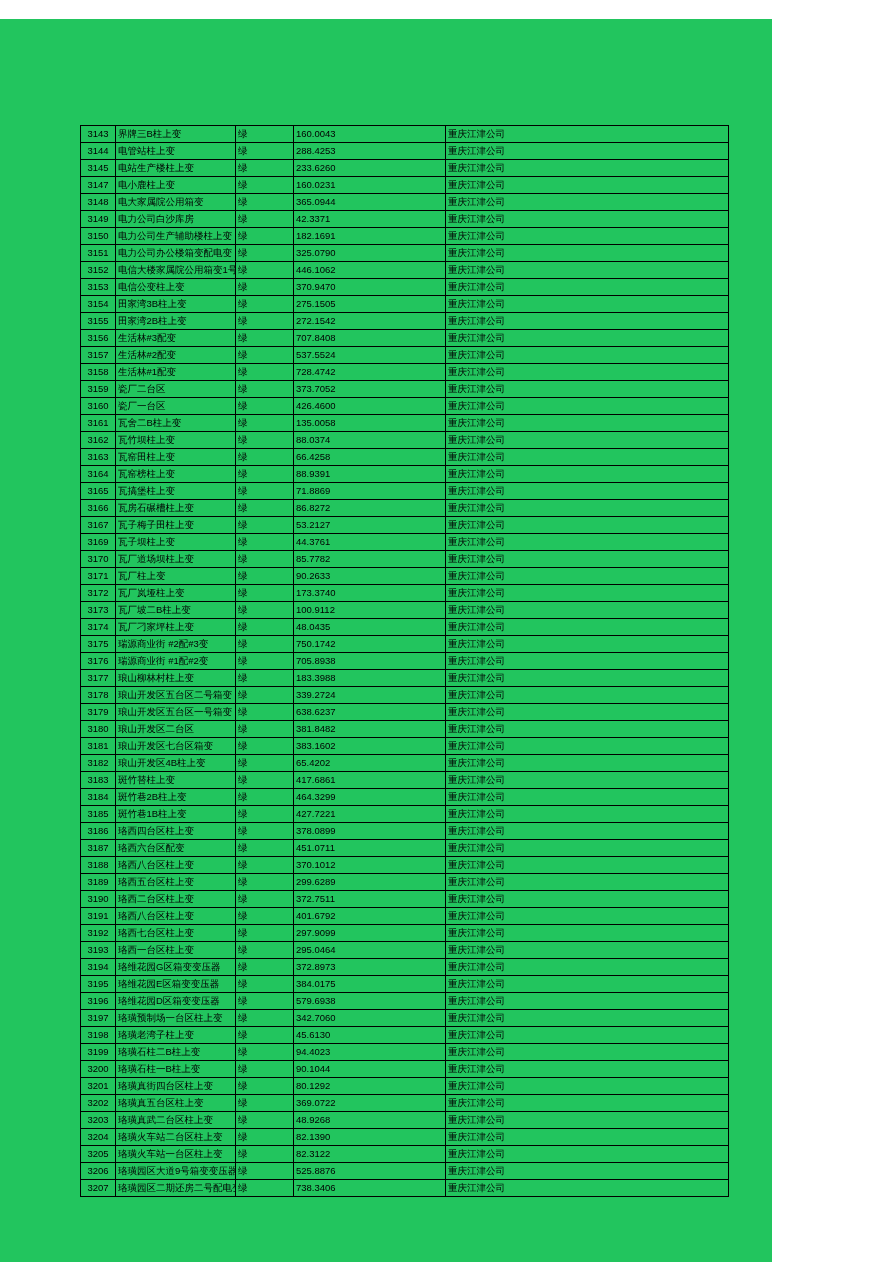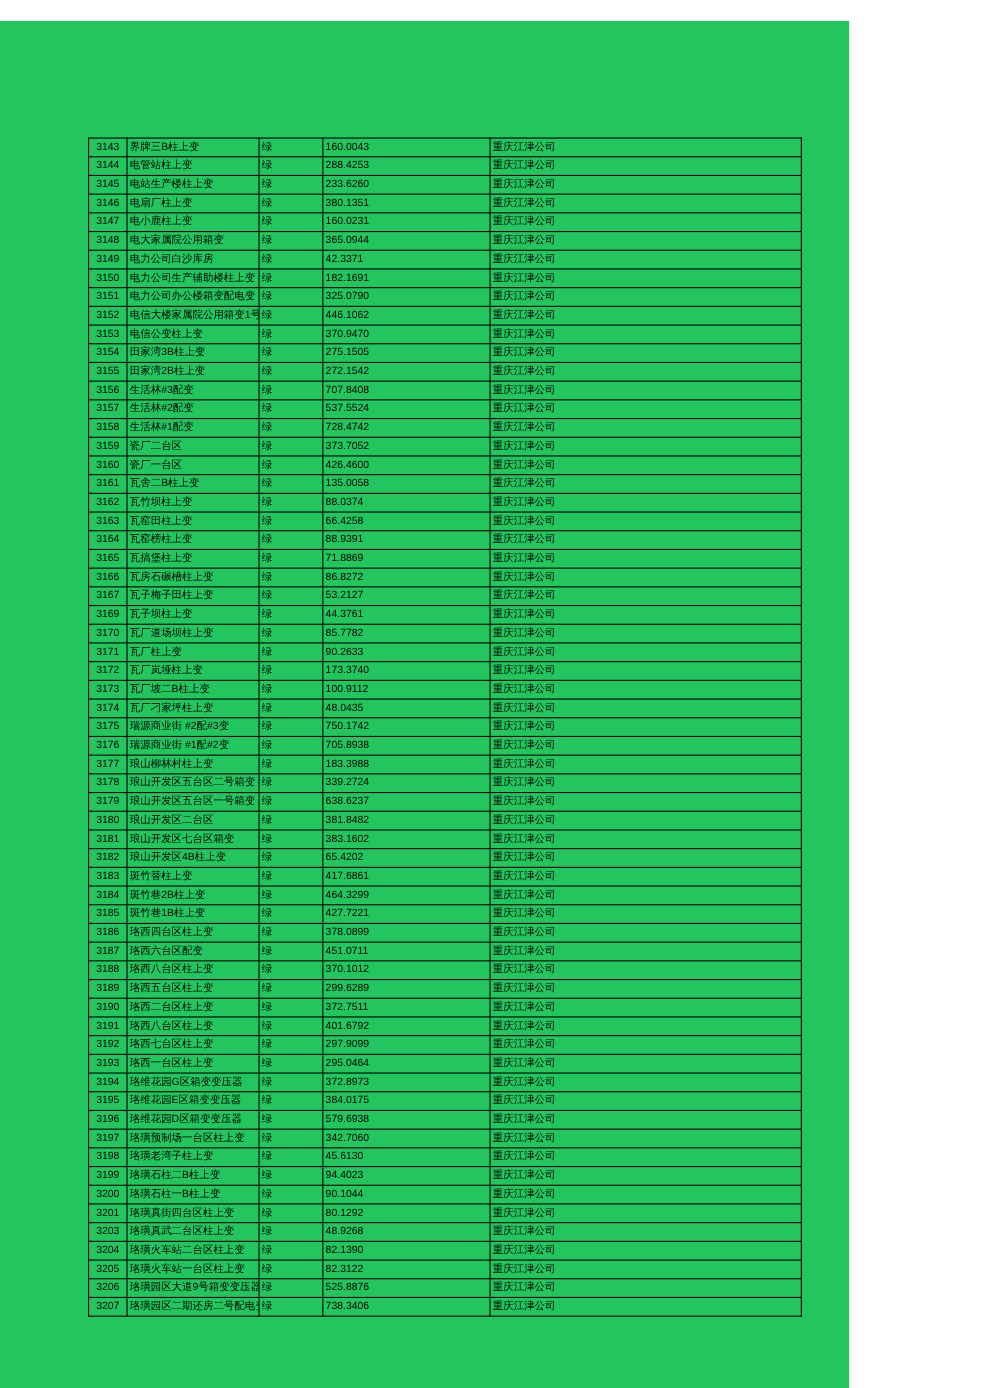--- a/index.html
+++ b/index.html
@@ -100,27 +100,20 @@
             <td class="org">重庆江津公司</td>
           </tr>
           <tr>
             <td class="id">3145</td>
             <td class="name">电站生产楼柱上变</td>
             <td class="state">绿</td>
             <td class="value">233.6260</td>
             <td class="org">重庆江津公司</td>
           </tr>
           <tr>
-            <td class="id">3146</td>
-            <td class="name">电扇厂柱上变</td>
-            <td class="state">绿</td>
-            <td class="value">380.1351</td>
-            <td class="org">重庆江津公司</td>
-          </tr>
-          <tr>
             <td class="id">3147</td>
             <td class="name">电小鹿柱上变</td>
             <td class="state">绿</td>
             <td class="value">160.0231</td>
             <td class="org">重庆江津公司</td>
           </tr>
           <tr>
             <td class="id">3148</td>
             <td class="name">电大家属院公用箱变</td>
             <td class="state">绿</td>
@@ -482,20 +475,27 @@
             <td class="name">珞璜石柱一B柱上变</td>
             <td class="state">绿</td>
             <td class="value">90.1044</td>
             <td class="org">重庆江津公司</td>
           </tr>
           <tr>
             <td class="id">3201</td>
             <td class="name">珞璜真街四台区柱上变</td>
             <td class="state">绿</td>
             <td class="value">80.1292</td>
+            <td class="org">重庆江津公司</td>
+          </tr>
+          <tr>
+            <td class="id">3202</td>
+            <td class="name">珞璜真五台区柱上变</td>
+            <td class="state">绿</td>
+            <td class="value">369.0722</td>
             <td class="org">重庆江津公司</td>
           </tr>
           <tr>
             <td class="id">3203</td>
             <td class="name">珞璜真武二台区柱上变</td>
             <td class="state">绿</td>
             <td class="value">48.9268</td>
             <td class="org">重庆江津公司</td>
           </tr>
           <tr>

